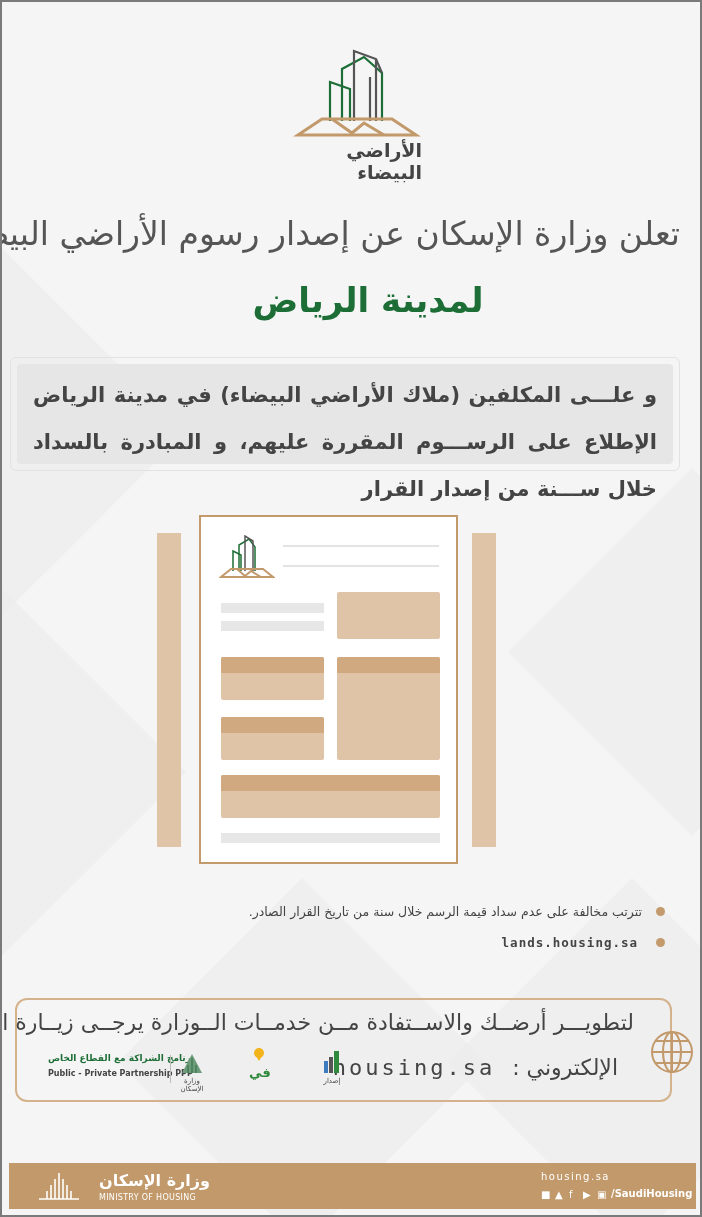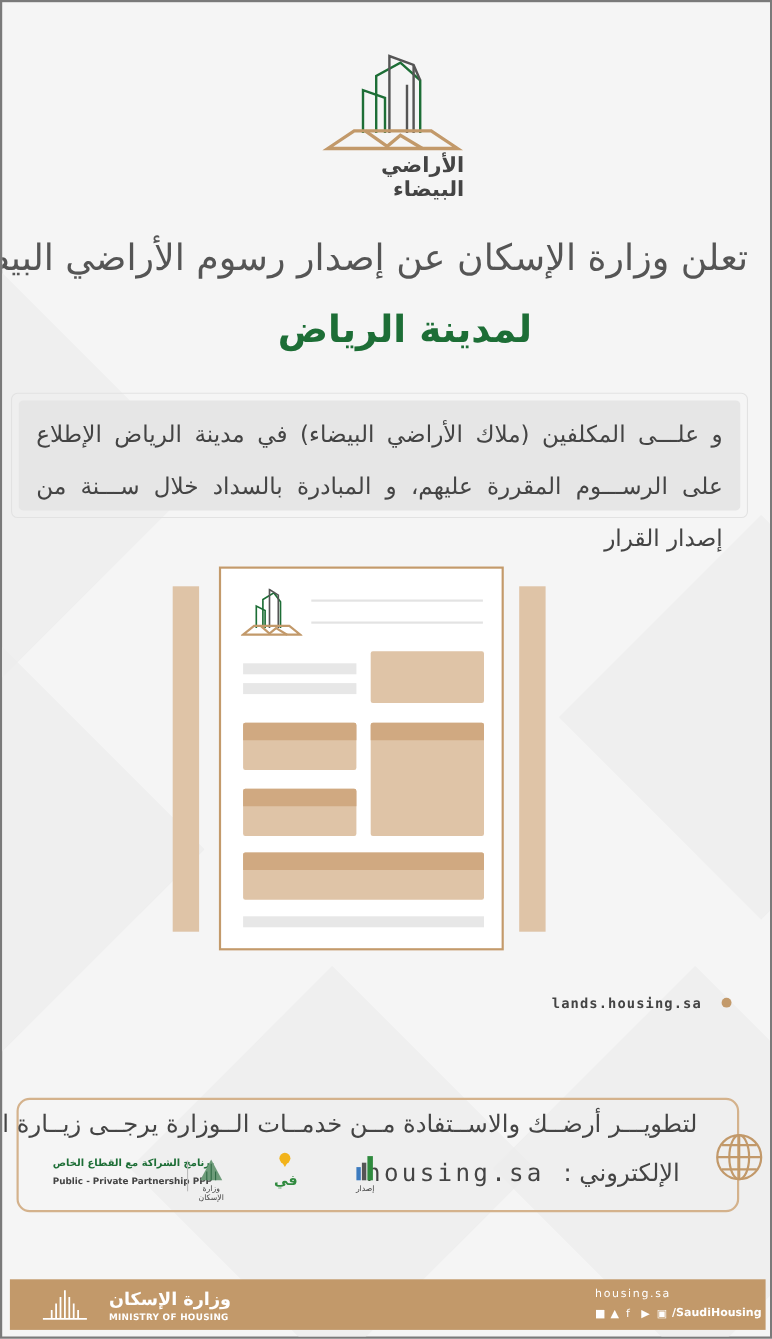--- a/index.html
+++ b/index.html
@@ -13,21 +13,21 @@
   .bg-pattern { position: absolute; inset: 0; pointer-events: none; overflow: hidden; }
   .bg-pattern .chev { position: absolute; width: 260px; height: 260px; background: #ececec; transform: rotate(45deg); opacity: .75; }
 
   .logo { position: absolute; left: 290px; top: 45px; width: 130px; height: 120px; }
   .logo-text { position: absolute; left: 0; right: 0; top: 92px; text-align: right; font-size: 19px; font-weight: bold; color: #444; direction: rtl; }
 
   .headline { position: absolute; top: 212px; left: 10px; right: 20px; text-align: right; direction: rtl; font-size: 33px; color: #555; white-space: nowrap; }
   .city { position: absolute; top: 278px; left: 0; width: 702px; text-align: center; direction: rtl; padding-left: 30px; font-size: 34px; font-weight: bold; color: #1d6e36; }
 
   .notice { position: absolute; left: 8px; top: 355px; width: 670px; height: 114px; border: 1px solid #e2e2e2; border-radius: 6px; padding: 6px; }
-  .notice-inner { width: 100%; height: 100%; background: #e6e6e6; border-radius: 4px; direction: rtl; text-align: justify; padding: 8px 16px 0 16px; font-size: 21px; line-height: 47px; color: #444; }
+  .notice-inner { width: 100%; height: 100%; background: #e6e6e6; border-radius: 4px; direction: rtl; text-align: justify; padding: 8px 16px 0 16px; font-size: 21px; line-height: 47px; color: #444; font-weight: bold; }
 
   .doc-side { position: absolute; top: 531px; width: 24px; height: 314px; background: #dfc4a7; }
   .doc { position: absolute; left: 197px; top: 513px; width: 259px; height: 349px; background: #fff; border: 2px solid #c39a6b; }
   .doc .line { position: absolute; height: 2px; background: #e3e3e3; }
   .doc .bar { position: absolute; height: 10px; background: #e7e7e7; }
   .doc .box { position: absolute; background: #dfc4a7; border-radius: 2px; }
   .doc .box .head { height: 16px; background: #d0a981; border-radius: 2px 2px 0 0; }
 
   .bullets { position: absolute; top: 902px; right: 58px; left: 40px; direction: rtl; }
   .bullet { display: flex; align-items: center; font-size: 12.5px; color: #444; margin-bottom: 16px; white-space: nowrap; }
@@ -41,21 +41,21 @@
   .globe { position: absolute; left: 648px; top: 1028px; width: 44px; height: 44px; }
 
   .partners { position: absolute; left: 40px; top: 1047px; height: 40px; width: 310px; }
   .ppp { position: absolute; left: 6px; top: 4px; text-align: left; }
   .ppp-ar { font-size: 9px; color: #1d6e36; font-weight: bold; direction: rtl; display: block; text-align: right; }
   .ppp-en { font-size: 8px; color: #444; font-weight: bold; margin-top: 6px; display: block; }
   .plogo { position: absolute; text-align: center; font-size: 7px; color: #444; }
 
   .footer { position: absolute; left: 7px; top: 1161px; width: 687px; height: 46px; background: #c2996a; }
   .footer .min-ar { position: absolute; left: 90px; top: 8px; font-size: 16px; font-weight: bold; color: #fff; direction: rtl; }
-  .footer .min-en { position: absolute; left: 90px; top: 30px; font-size: 8px; color: #fff; letter-spacing: .3px; font-weight: bold; }
+  .footer .min-en { position: absolute; left: 90px; top: 30px; font-size: 8px; color: #fff; letter-spacing: .3px; }
   .footer .site { position: absolute; left: 532px; top: 8px; font-size: 10px; color: #fff; letter-spacing: 1.5px; }
   .footer .social { position: absolute; left: 532px; top: 25px; font-size: 10px; color: #fff; display: flex; align-items: center; gap: 5px; }
   .footer .social .ic { width: 9px; height: 9px; display: inline-block; }
   .footer .handle { font-weight: bold; }
   .mlogo { position: absolute; left: 28px; top: 8px; width: 44px; height: 32px; }
 </style>
 </head>
 <body>
 
 <div class="bg-pattern">
@@ -118,20 +118,24 @@
   <div class="box" style="left:20px; top:200px; width:103px; height:43px;">
       <div class="head"></div>
     </div>
   <div class="box" style="left:20px; top:258px; width:219px; height:43px;">
       <div class="head"></div>
     </div>
   <div class="bar" style="left:20px; top:316px; width:219px;"></div>
 </div>
 
 <div class="bullets">
+  <div class="bullet">
+    <span class="dot"></span>
+    <span>تترتب مخالفة على عدم سداد قيمة الرسم خلال سنة من تاريخ القرار الصادر.</span>
+  </div>
   <div class="bullet">
     <span class="dot"></span>
     <span>&nbsp;</span>
     <span class="link">lands.housing.sa</span>
   </div>
 </div>
 
 <div class="cta">
   <div class="cta-title">لتطويـــر أرضــك والاســتفادة مــن خدمــات الــوزارة يرجــى زيــارة الموقــع</div>
   <div class="cta-site-label">

